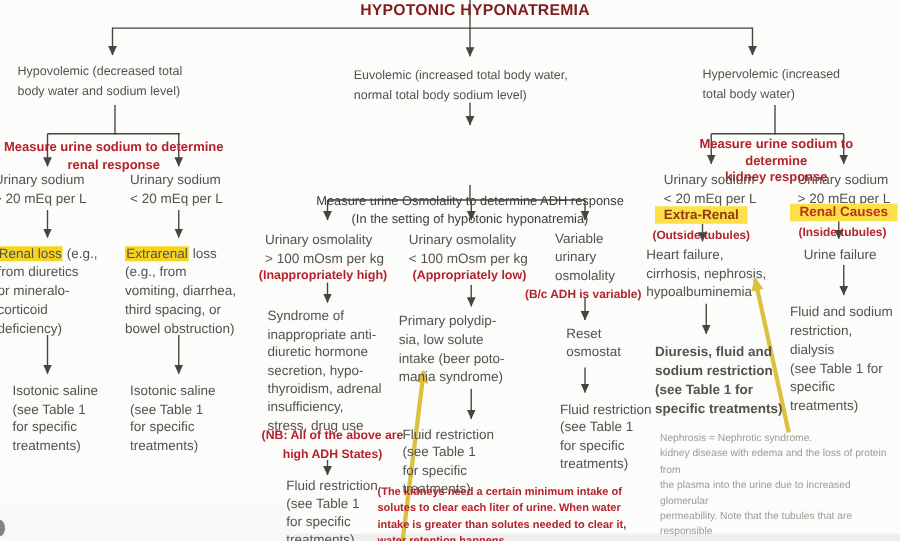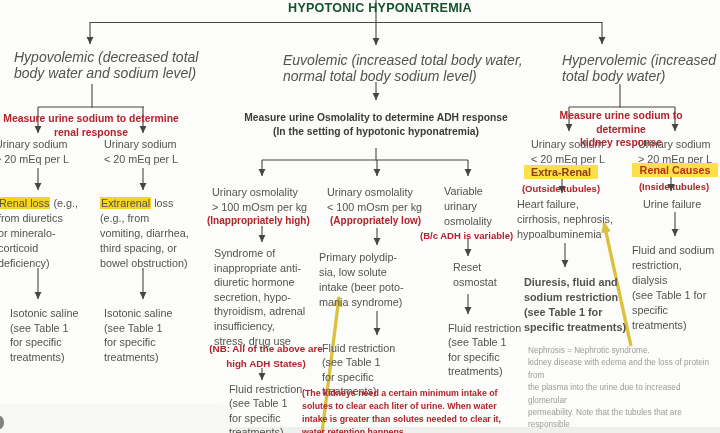--- a/index.html
+++ b/index.html
@@ -10,36 +10,36 @@
     overflow:hidden;
     font-family:"Liberation Sans", sans-serif;
   }
   .node{
     position:absolute;
     white-space:pre-line;
     font-size:10.8px;
     line-height:15px;
     color:#54524d;
   }
-  .hdr{font-size:14px;line-height:15.5px;font-style:italic;}
+  .hdr{font-size:10px;line-height:15.5px;}
   .center{text-align:center;}
   .red{color:#b3232b;font-weight:bold;}
-  .boldblack{color:#3c3b38;font-weight:bold;line-height:14px;}
+  .boldblack{color:#3c3b38;font-weight:normal;line-height:14px;margin-top:44px;}
   .note{font-size:10px;line-height:13px;}
   .smnote{font-size:9.5px;text-align:center;}
   .tx{line-height:14.5px;}
   .hl{background:#f6d41f;padding:0 1px;}
   .ylabel{
     background:#fde047;font-weight:bold;text-align:center;
     font-size:10.8px;line-height:14px;white-space:nowrap;
   }
   .grayann{color:#9b9b97;font-size:8.2px;line-height:12.4px;}
   .redann{color:#b3232b;font-size:8.8px;line-height:13px;font-weight:600;}
   .title{
-    font-size:12.6px;font-weight:bold;color:#14532d;
+    font-size:12.6px;font-weight:bold;color:#7f1d1d;
     letter-spacing:.2px;text-align:center;white-space:nowrap;
   }
   #lines{position:absolute;left:0;top:0;pointer-events:none;}
   .strip{position:absolute;left:0;top:427px;width:720px;height:6px;background:#efefee;}
   .cornercard{position:absolute;left:-30px;top:404px;width:265px;height:45px;background:#f8f8f6;border-radius:14px;}
   .edgemark{position:absolute;left:-4px;top:416px;width:8px;height:13px;border-radius:50%;background:#6f6f69;opacity:.85;}
 </style>
 </head>
 <body>
 

